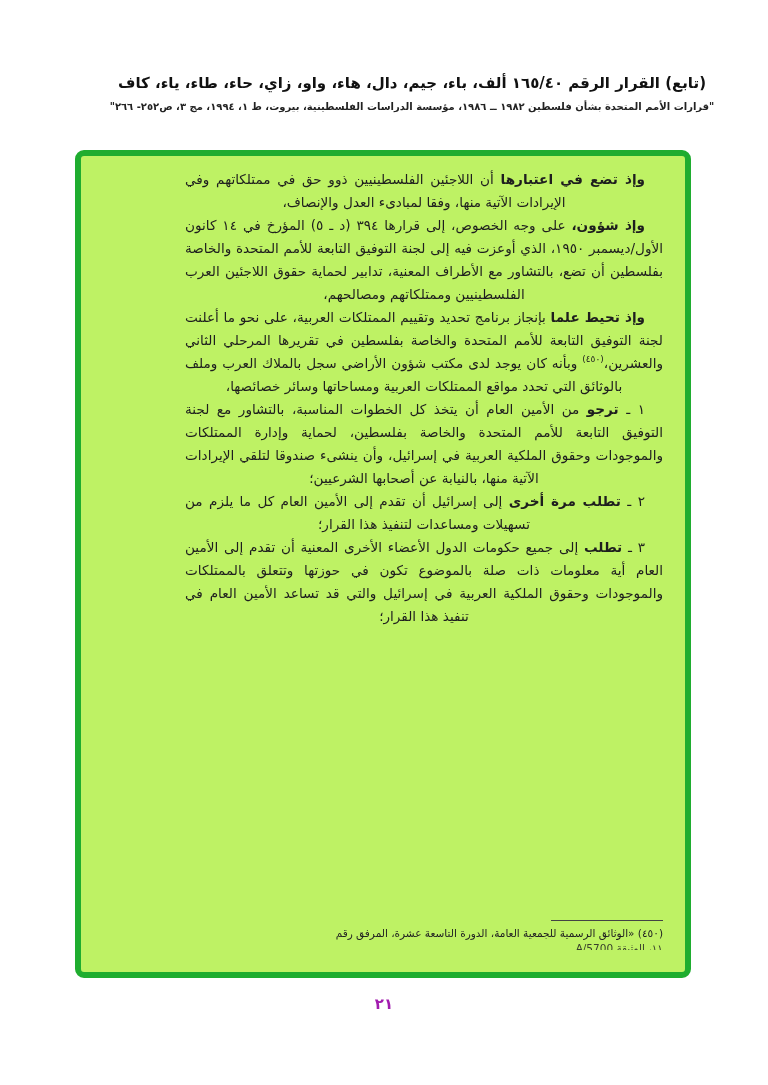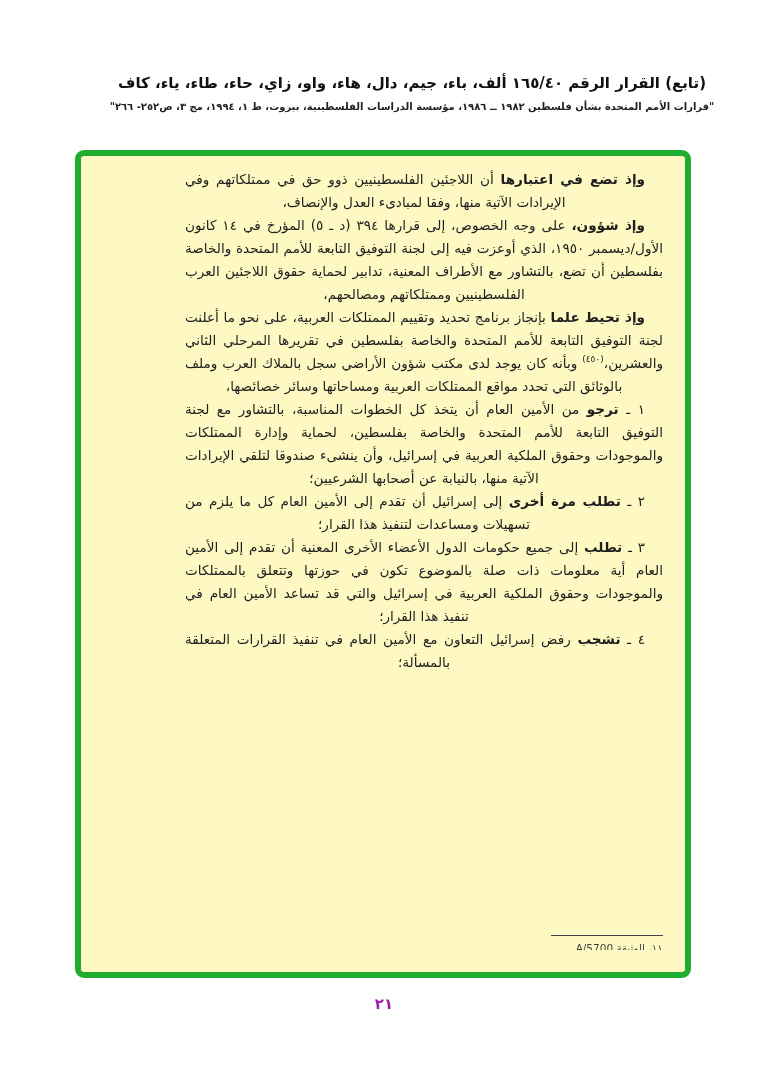--- a/index.html
+++ b/index.html
@@ -11,21 +11,21 @@
   .header{position:absolute;top:74px;left:0;width:768px;text-align:center;padding-left:28px;}
   .header-title{
     font-size:15px;font-weight:bold;color:#111;letter-spacing:0px;
   }
   .header-source{
     margin-top:9px;font-size:10px;font-weight:bold;color:#222;
   }
   .doc-frame{
     position:absolute;left:75px;top:150px;width:616px;height:828px;
     border:6px solid #1fad2f;border-radius:9px;box-sizing:border-box;
-    background:#fef9c3;
+    background:#bef264;
   }
   .text-col{
     position:absolute;top:12px;right:22px;width:478px;
     font-size:13.6px;line-height:23px;text-align:justify;
     text-align-last:center;color:#1e1e1e;
   }
   .text-col p{margin:0;text-indent:18px;}
   .lead{font-weight:bold;}
   .fnref{font-size:9px;vertical-align:super;line-height:0;}
   .footnote{
@@ -56,22 +56,22 @@
 </div>
 
 <div class="doc-frame">
   <div class="text-col">
     <p><span class="lead">وإذ تضع في اعتبارها</span><span> أن اللاجئين الفلسطينيين ذوو حق في ممتلكاتهم وفي الإيرادات الآتية منها، وفقا لمبادىء العدل والإنصاف،</span></p>
     <p><span class="lead">وإذ شؤون،</span><span> على وجه الخصوص، إلى قرارها ٣٩٤ (د ـ ٥) المؤرخ في ١٤ كانون الأول/ديسمبر ١٩٥٠، الذي أوعزت فيه إلى لجنة التوفيق التابعة للأمم المتحدة والخاصة بفلسطين أن تضع، بالتشاور مع الأطراف المعنية، تدابير لحماية حقوق اللاجئين العرب الفلسطينيين وممتلكاتهم ومصالحهم،</span></p>
     <p><span class="lead">وإذ تحيط علما</span><span> بإنجاز برنامج تحديد وتقييم الممتلكات العربية، على نحو ما أعلنت لجنة التوفيق التابعة للأمم المتحدة والخاصة بفلسطين في تقريرها المرحلي الثاني والعشرين،</span><sup class="fnref">(٤٥٠)</sup><span> وبأنه كان يوجد لدى مكتب شؤون الأراضي سجل بالملاك العرب وملف بالوثائق التي تحدد مواقع الممتلكات العربية ومساحاتها وسائر خصائصها،</span></p>
     <p><span>١ ـ </span><span class="lead">ترجو</span><span> من الأمين العام أن يتخذ كل الخطوات المناسبة، بالتشاور مع لجنة التوفيق التابعة للأمم المتحدة والخاصة بفلسطين، لحماية وإدارة الممتلكات والموجودات وحقوق الملكية العربية في إسرائيل، وأن ينشىء صندوقا لتلقي الإيرادات الآتية منها، بالنيابة عن أصحابها الشرعيين؛</span></p>
     <p><span>٢ ـ </span><span class="lead">تطلب مرة أخرى</span><span> إلى إسرائيل أن تقدم إلى الأمين العام كل ما يلزم من تسهيلات ومساعدات لتنفيذ هذا القرار؛</span></p>
     <p><span>٣ ـ </span><span class="lead">تطلب</span><span> إلى جميع حكومات الدول الأعضاء الأخرى المعنية أن تقدم إلى الأمين العام أية معلومات ذات صلة بالموضوع تكون في حوزتها وتتعلق بالممتلكات والموجودات وحقوق الملكية العربية في إسرائيل والتي قد تساعد الأمين العام في تنفيذ هذا القرار؛</span></p>
-    <p><span>٤ ـ </span><span class="lead">تشجب</span><span> رفض إسرائيل التعاون مع الأمين العام في تنفيذ القرارات المتعلقة بالمسألة؛</span></p>
   </div>
 
   <div class="footnote">
     <div class="fn-rule"></div>
+    <div class="fn-line1">(٤٥٠) «الوثائق الرسمية للجمعية العامة، الدورة التاسعة عشرة، المرفق رقم</div>
     <div class="fn-line2">١١، الوثيقة A/5700.</div>
   </div>
 </div>
 
 <div class="page-number">٢١</div>
 
 </body></html>

